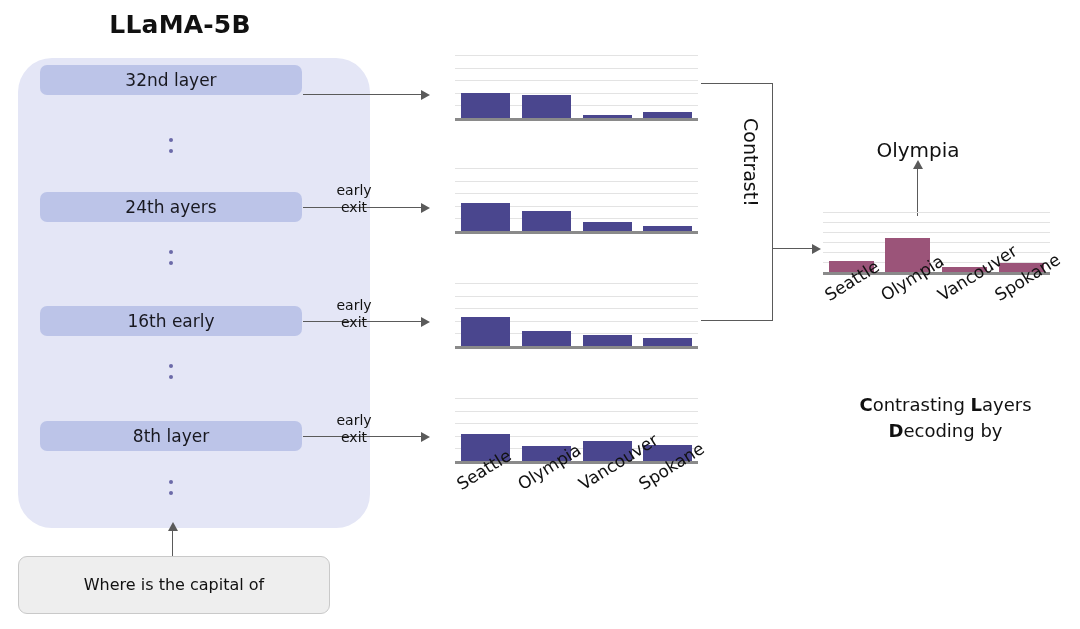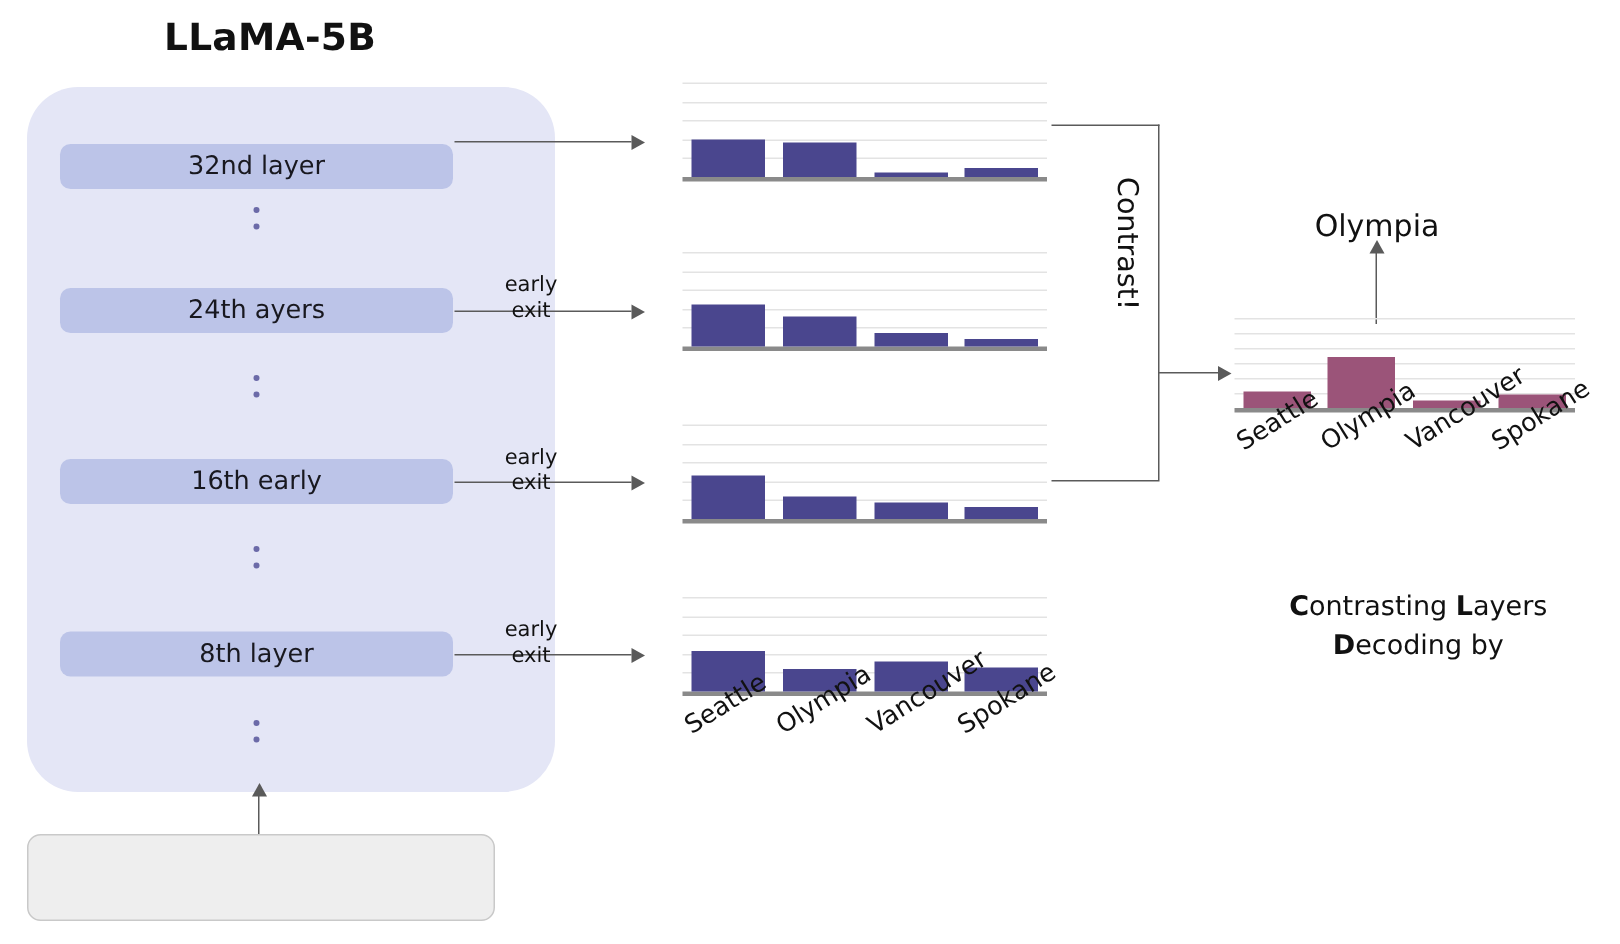--- a/index.html
+++ b/index.html
@@ -55,21 +55,21 @@
                 font-size:18px;line-height:26px;color:#111;}
   #dola-caption b{font-weight:bold;}
 </style>
 </head>
 <body>
 
 <div class="abs" id="model-title">LLaMA-5B</div>
 
 <div class="abs" id="model-box"></div>
 
-<div class="abs layer-box" style="top:96px">32nd layer</div>
+<div class="abs layer-box" style="top:65px">32nd layer</div>
 <div class="abs dots" style="top:128px">
   <i></i>
     <i></i>
   </div>
 
 <div class="abs layer-box" style="top:192px">24th ayers</div>
 <div class="abs dots" style="top:240px">
   <i></i>
     <i></i>
   </div>
@@ -80,20 +80,21 @@
     <i></i>
   </div>
 
 <div class="abs layer-box" style="top:421px">8th layer</div>
 <div class="abs dots" style="top:470px">
   <i></i>
     <i></i>
   </div>
 
 <div class="abs" id="prompt-box">
+  <span>Where is the capital of</span>
 </div>
 <div class="abs vline" style="left:172px;top:530px;height:26px;"></div>
 <div class="abs arrow-u" style="left:168px;top:522px;"></div>
 
 <div class="abs hline" style="left:303px;top:94px;width:118px;"></div>
 <div class="abs arrow-r" style="left:421px;top:90px;"></div>
 
 <div class="abs hline" style="left:303px;top:207px;width:118px;"></div>
 <div class="abs arrow-r" style="left:421px;top:203px;"></div>
 <div class="abs ee" style="left:328px;top:182px;">

